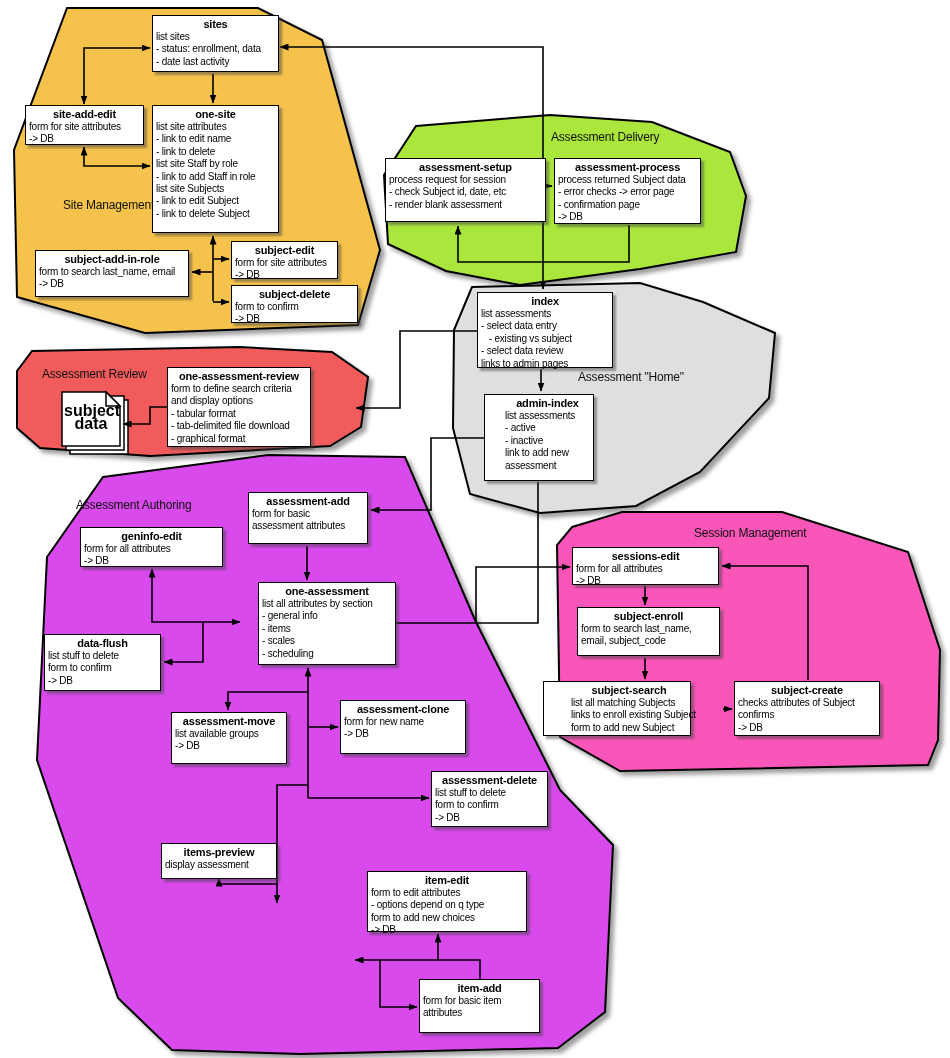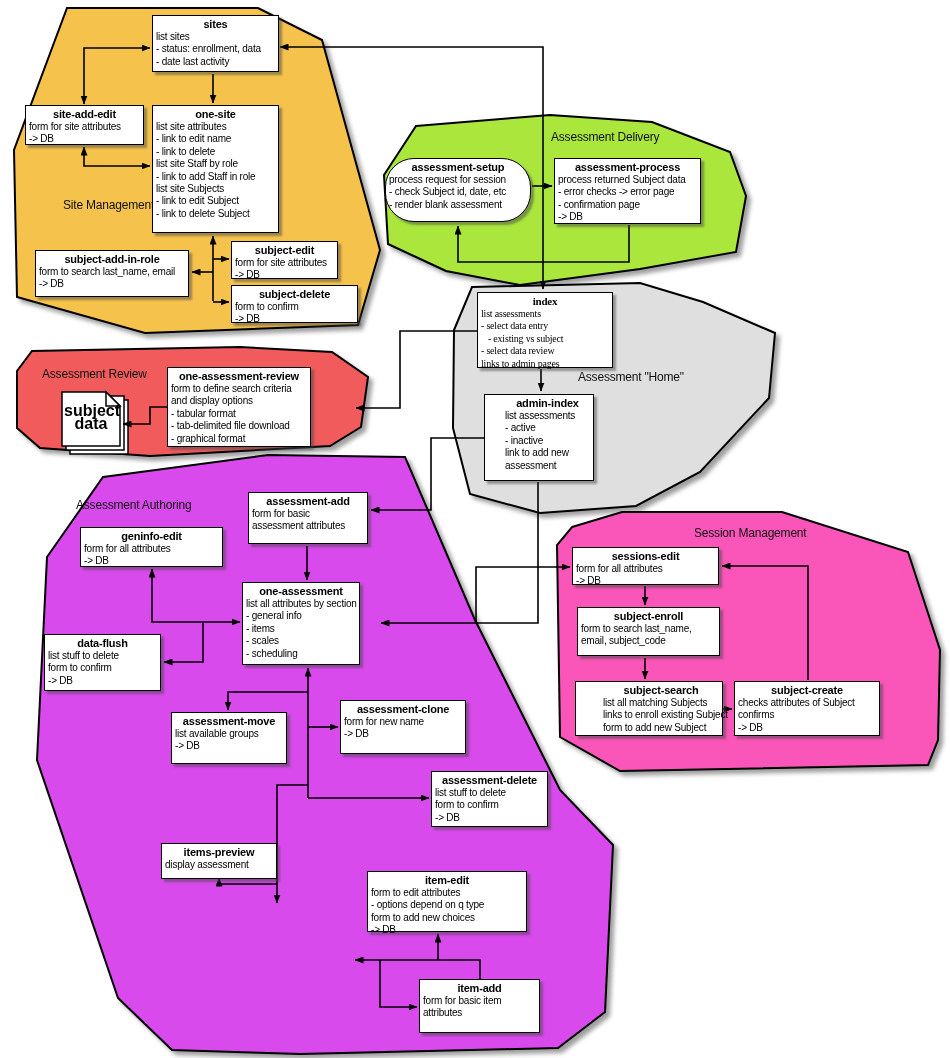--- a/index.html
+++ b/index.html
@@ -16,39 +16,39 @@
   .region-label{position:absolute;font-size:12px;color:#101010;white-space:pre;letter-spacing:-0.2px;}
   .artifact-label{position:absolute;left:64px;top:404px;width:54px;text-align:center;
         font-size:16px;font-weight:bold;line-height:13px;}
   
   #n-sites{left:152px;top:15px;width:127px;height:57px;}
   #n-site-add-edit{left:25px;top:105px;width:119px;height:40px;}
   #n-one-site{left:152px;top:105px;width:127px;height:128px;}
   #n-subject-add-in-role{left:35px;top:250px;width:154px;height:47px;}
   #n-subject-edit{left:231px;top:241px;width:107px;height:38px;}
   #n-subject-delete{left:231px;top:285px;width:127px;height:38px;}
-  #n-assessment-setup{left:385px;top:158px;width:146px;height:64px;border-radius:29px;}
+  #n-assessment-setup{left:385px;top:158px;width:161px;height:64px;}
   #n-assessment-process{left:554px;top:158px;width:147px;height:66px;}
-  #n-index{left:477px;top:292px;width:136px;height:76px;font-family:Liberation Serif, serif;}
+  #n-index{left:477px;top:292px;width:136px;height:76px;}
   #n-admin-index{left:484px;top:394px;width:110px;height:87px;padding-left:20px;}
   #n-one-assessment-review{left:167px;top:367px;width:144px;height:80px;}
   #n-assessment-add{left:248px;top:492px;width:120px;height:52px;}
   #n-geninfo-edit{left:80px;top:527px;width:143px;height:40px;}
-  #n-one-assessment{left:242px;top:582px;width:118px;height:83px;}
+  #n-one-assessment{left:258px;top:582px;width:138px;height:83px;}
   #n-data-flush{left:44px;top:634px;width:117px;height:57px;}
   #n-assessment-move{left:171px;top:712px;width:116px;height:52px;}
   #n-assessment-clone{left:340px;top:700px;width:126px;height:54px;}
   #n-assessment-delete{left:431px;top:771px;width:117px;height:56px;}
   #n-items-preview{left:161px;top:843px;width:116px;height:36px;}
   #n-items-edit{left:206px;top:906px;width:150px;height:110px;}
   #n-item-edit{left:367px;top:871px;width:160px;height:61px;}
   #n-item-add{left:419px;top:979px;width:121px;height:54px;}
   #n-sessions-edit{left:572px;top:547px;width:147px;height:38px;}
   #n-subject-enroll{left:577px;top:607px;width:143px;height:49px;}
-  #n-subject-search{left:575px;top:681px;width:148px;height:55px;padding-left:27px;}
+  #n-subject-search{left:543px;top:681px;width:148px;height:55px;padding-left:27px;}
   #n-subject-create{left:734px;top:681px;width:146px;height:55px;}
   
   #l-site-management{left:63px;top:198px;}
   #l-assessment-delivery{left:551px;top:130px;}
   #l-assessment-home{left:578px;top:370px;}
   #l-assessment-review{left:42px;top:367px;}
   #l-assessment-authoring{left:76px;top:498px;}
   #l-session-management{left:662px;top:526px;margin-left:32px;}
 </style>
 </head>

